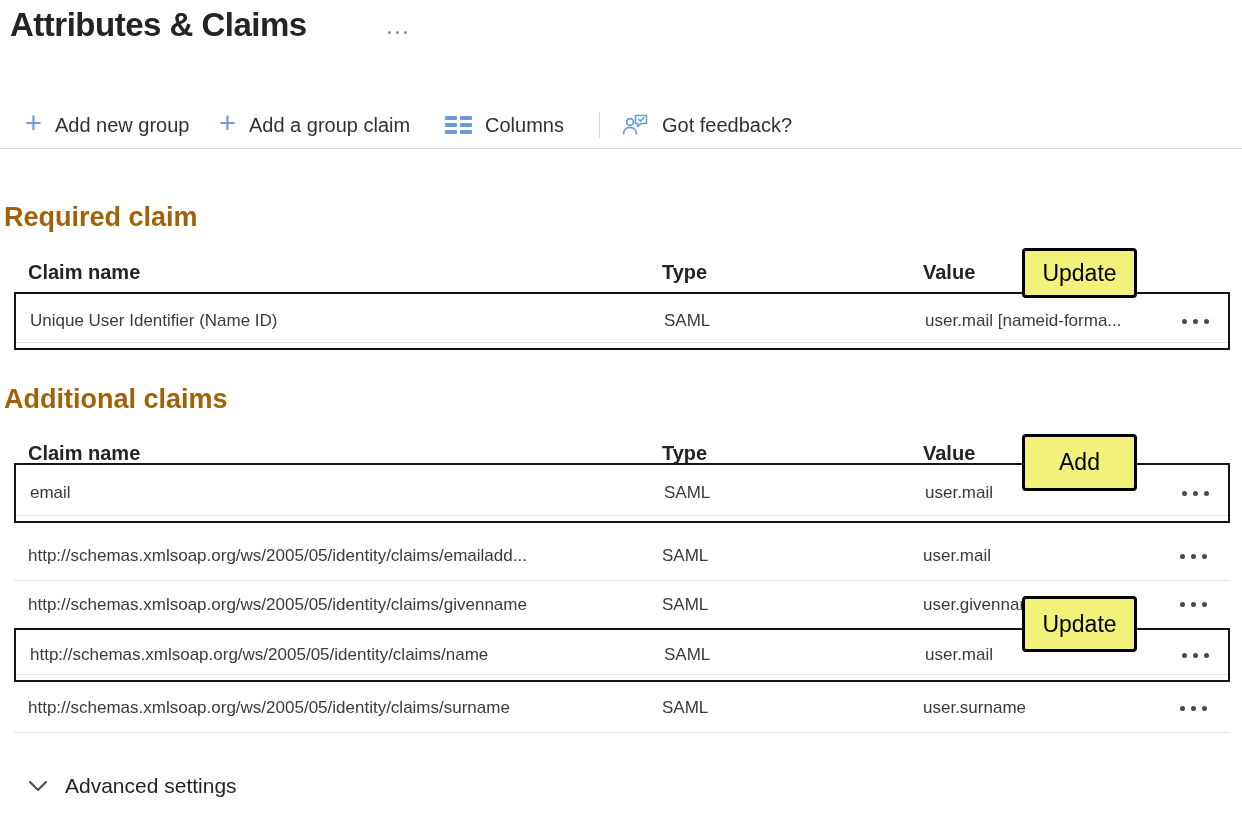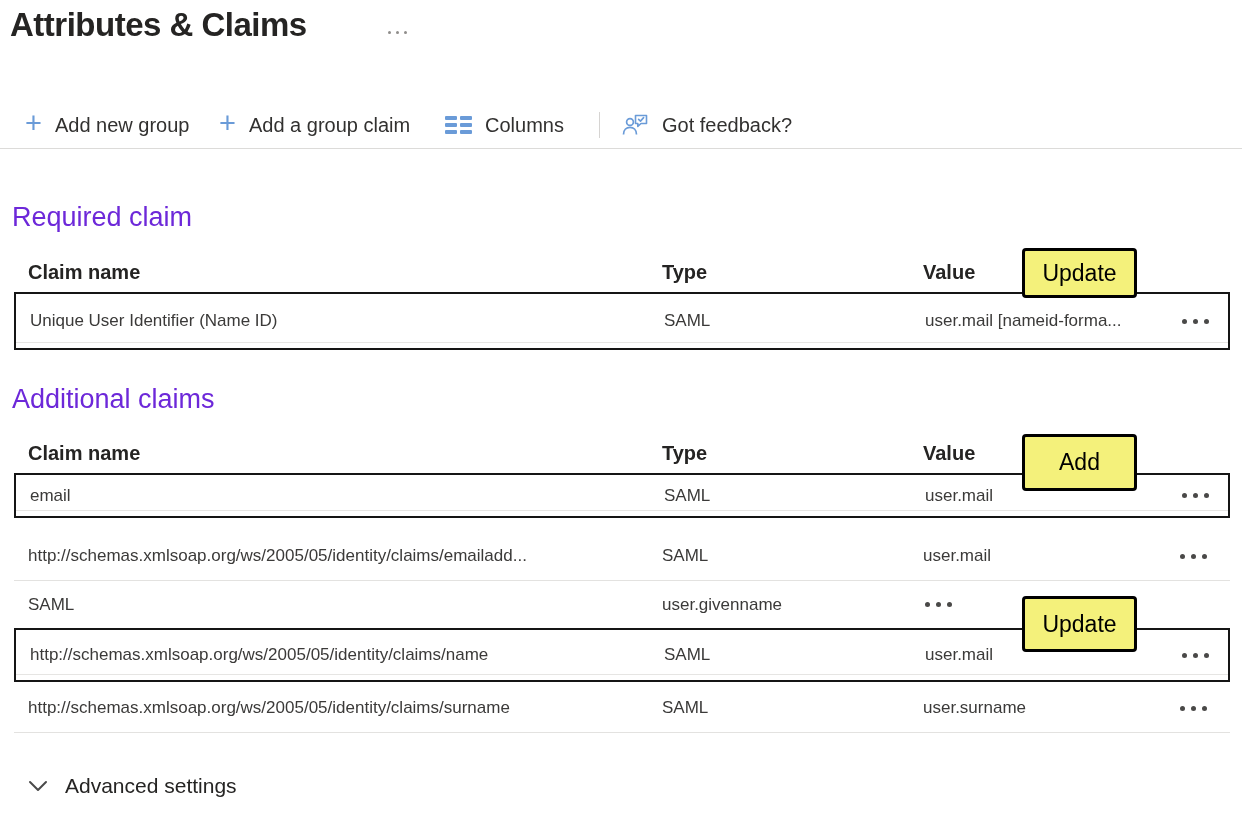--- a/index.html
+++ b/index.html
@@ -17,21 +17,21 @@
   .toolbar { position:absolute; left:0; top:106px; width:100%; height:38px; }
   .tbtn { position:absolute; top:0; height:38px; display:flex; align-items:center; gap:13px;
           background:none; border:none; font-family:inherit; font-size:20px; color:#323130; cursor:pointer; }
   .plus { color:var(--accent,#6A9BD8); font-size:29px; font-weight:400; line-height:1; margin-top:-3px; }
   .columns-icon { display:grid; grid-template-columns:12px 12px; grid-auto-rows:4px; gap:3px; }
   .columns-icon b { background:var(--accent,#6A9BD8); border-radius:1px; }
   .vsep { position:absolute; left:599px; top:6px; width:1px; height:26px; background:#d6d4d2; }
   .hrule { position:absolute; left:0; top:148px; width:1242px; height:1px; background:#dcdbd9; }
 
   
-  .sec-heading { position:absolute; left:12px; font-size:27px; font-weight:400; color:#6d28d9; }
+  .sec-heading { position:absolute; left:4px; font-size:27px; font-weight:700; color:#a16207; }
 
   
   .grid { display:grid; grid-template-columns:648px 261px 255px 1fr; align-items:center;
           width:1216px; }
   .grid > :first-child { padding-left:14px; }
   .thead { position:absolute; left:14px; height:40px; font-size:20px; font-weight:700; color:#252423; }
   .trow-text { font-size:17px; color:#3b3a39; white-space:nowrap; overflow:hidden; }
   .hlbox { position:absolute; left:14px; width:1216px; border:2px solid #151515; background:#fff; }
   .hlbox .grid { height:100%; width:100%; }
   .hlbox::after { content:""; position:absolute; left:0; right:0; bottom:5px; height:1px; background:#e6e5e3; }
@@ -122,21 +122,21 @@
 
   <div class="sec-heading" style="top:384px">Additional claims</div>
 
   <div class="thead grid" style="top:433px">
     <span>Claim name</span>
     <span>Type</span>
     <span>Value</span>
     <span></span>
   </div>
 
-  <div class="hlbox" style="top:473px; height:45px">
+  <div class="hlbox" style="top:463px; height:60px">
     <div class="grid">
       <span class="trow-text">email</span>
       <span class="trow-text">SAML</span>
       <span class="trow-text">user.mail</span>
       <span class="dots">
           <i></i>
           <i></i>
           <i></i>
         </span>
     </div>
@@ -150,20 +150,21 @@
       <span class="dots">
           <i></i>
           <i></i>
           <i></i>
         </span>
     </div>
   </div>
 
   <div class="lightrow" style="top:581px; height:47px">
     <div class="grid">
+      <span class="trow-text">http://schemas.xmlsoap.org/ws/2005/05/identity/claims/givenname</span>
       <span class="trow-text">SAML</span>
       <span class="trow-text">user.givenname</span>
       <span class="dots">
           <i></i>
           <i></i>
           <i></i>
         </span>
     </div>
   </div>
 

